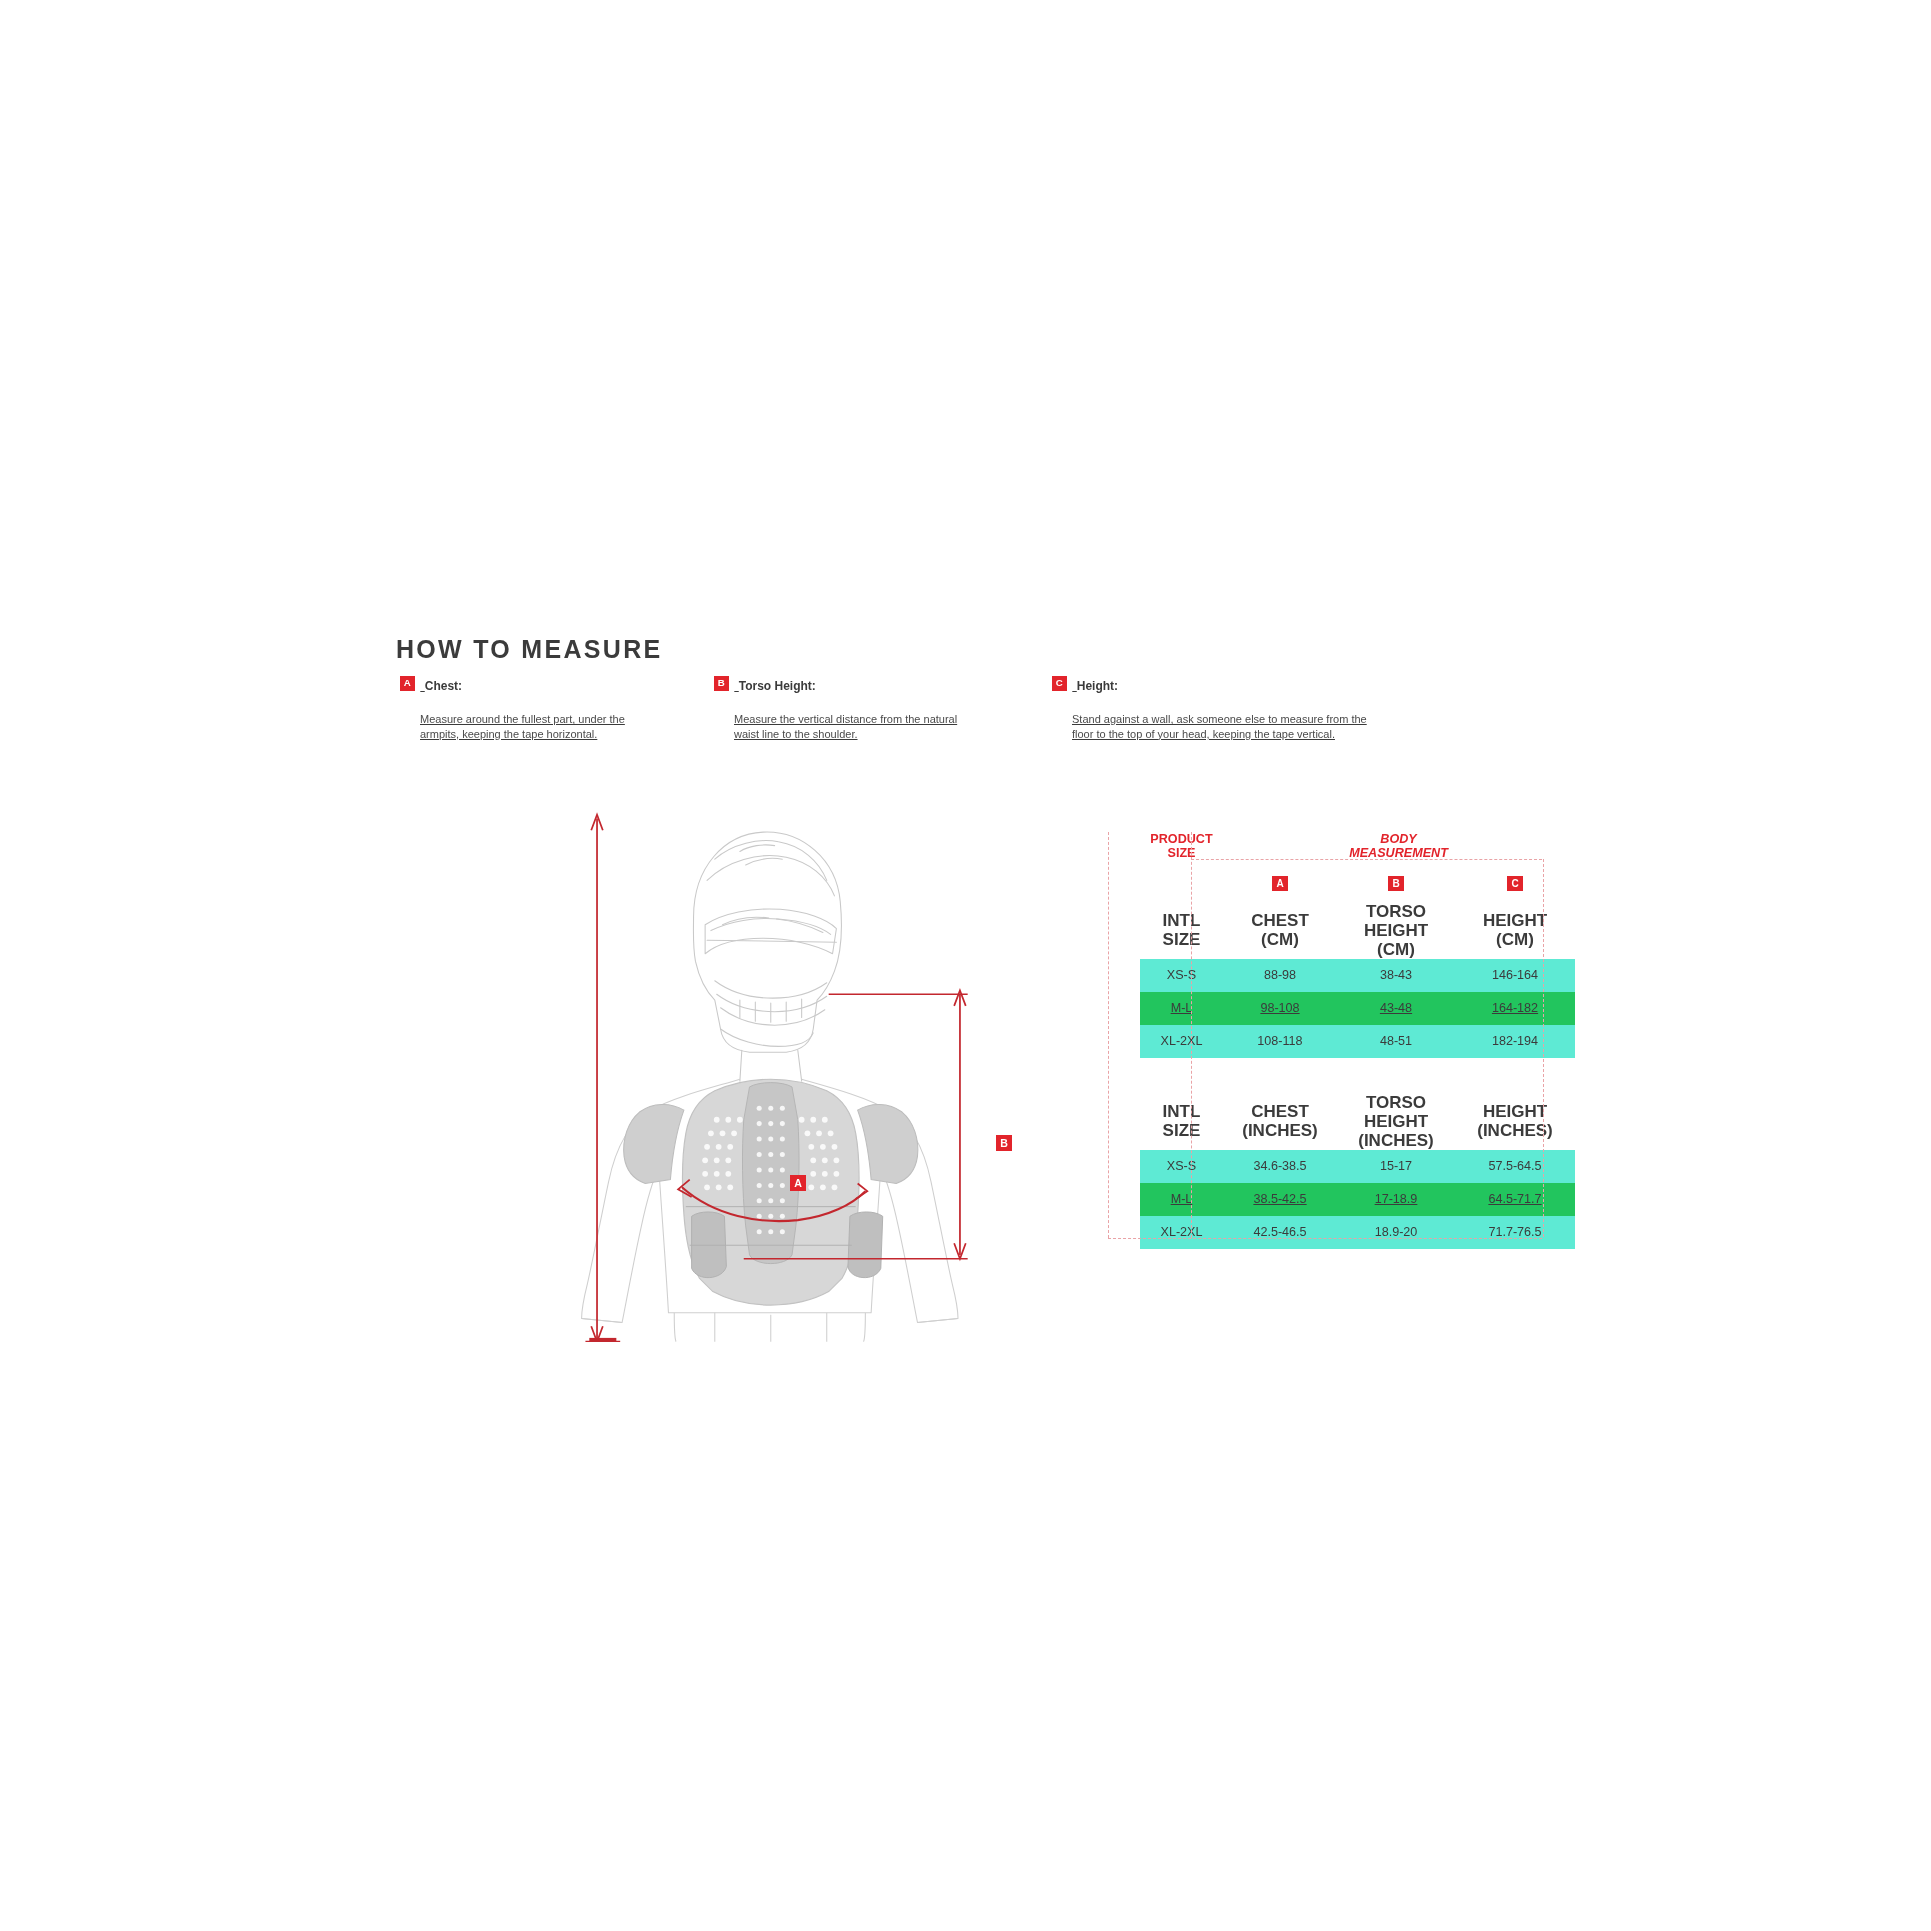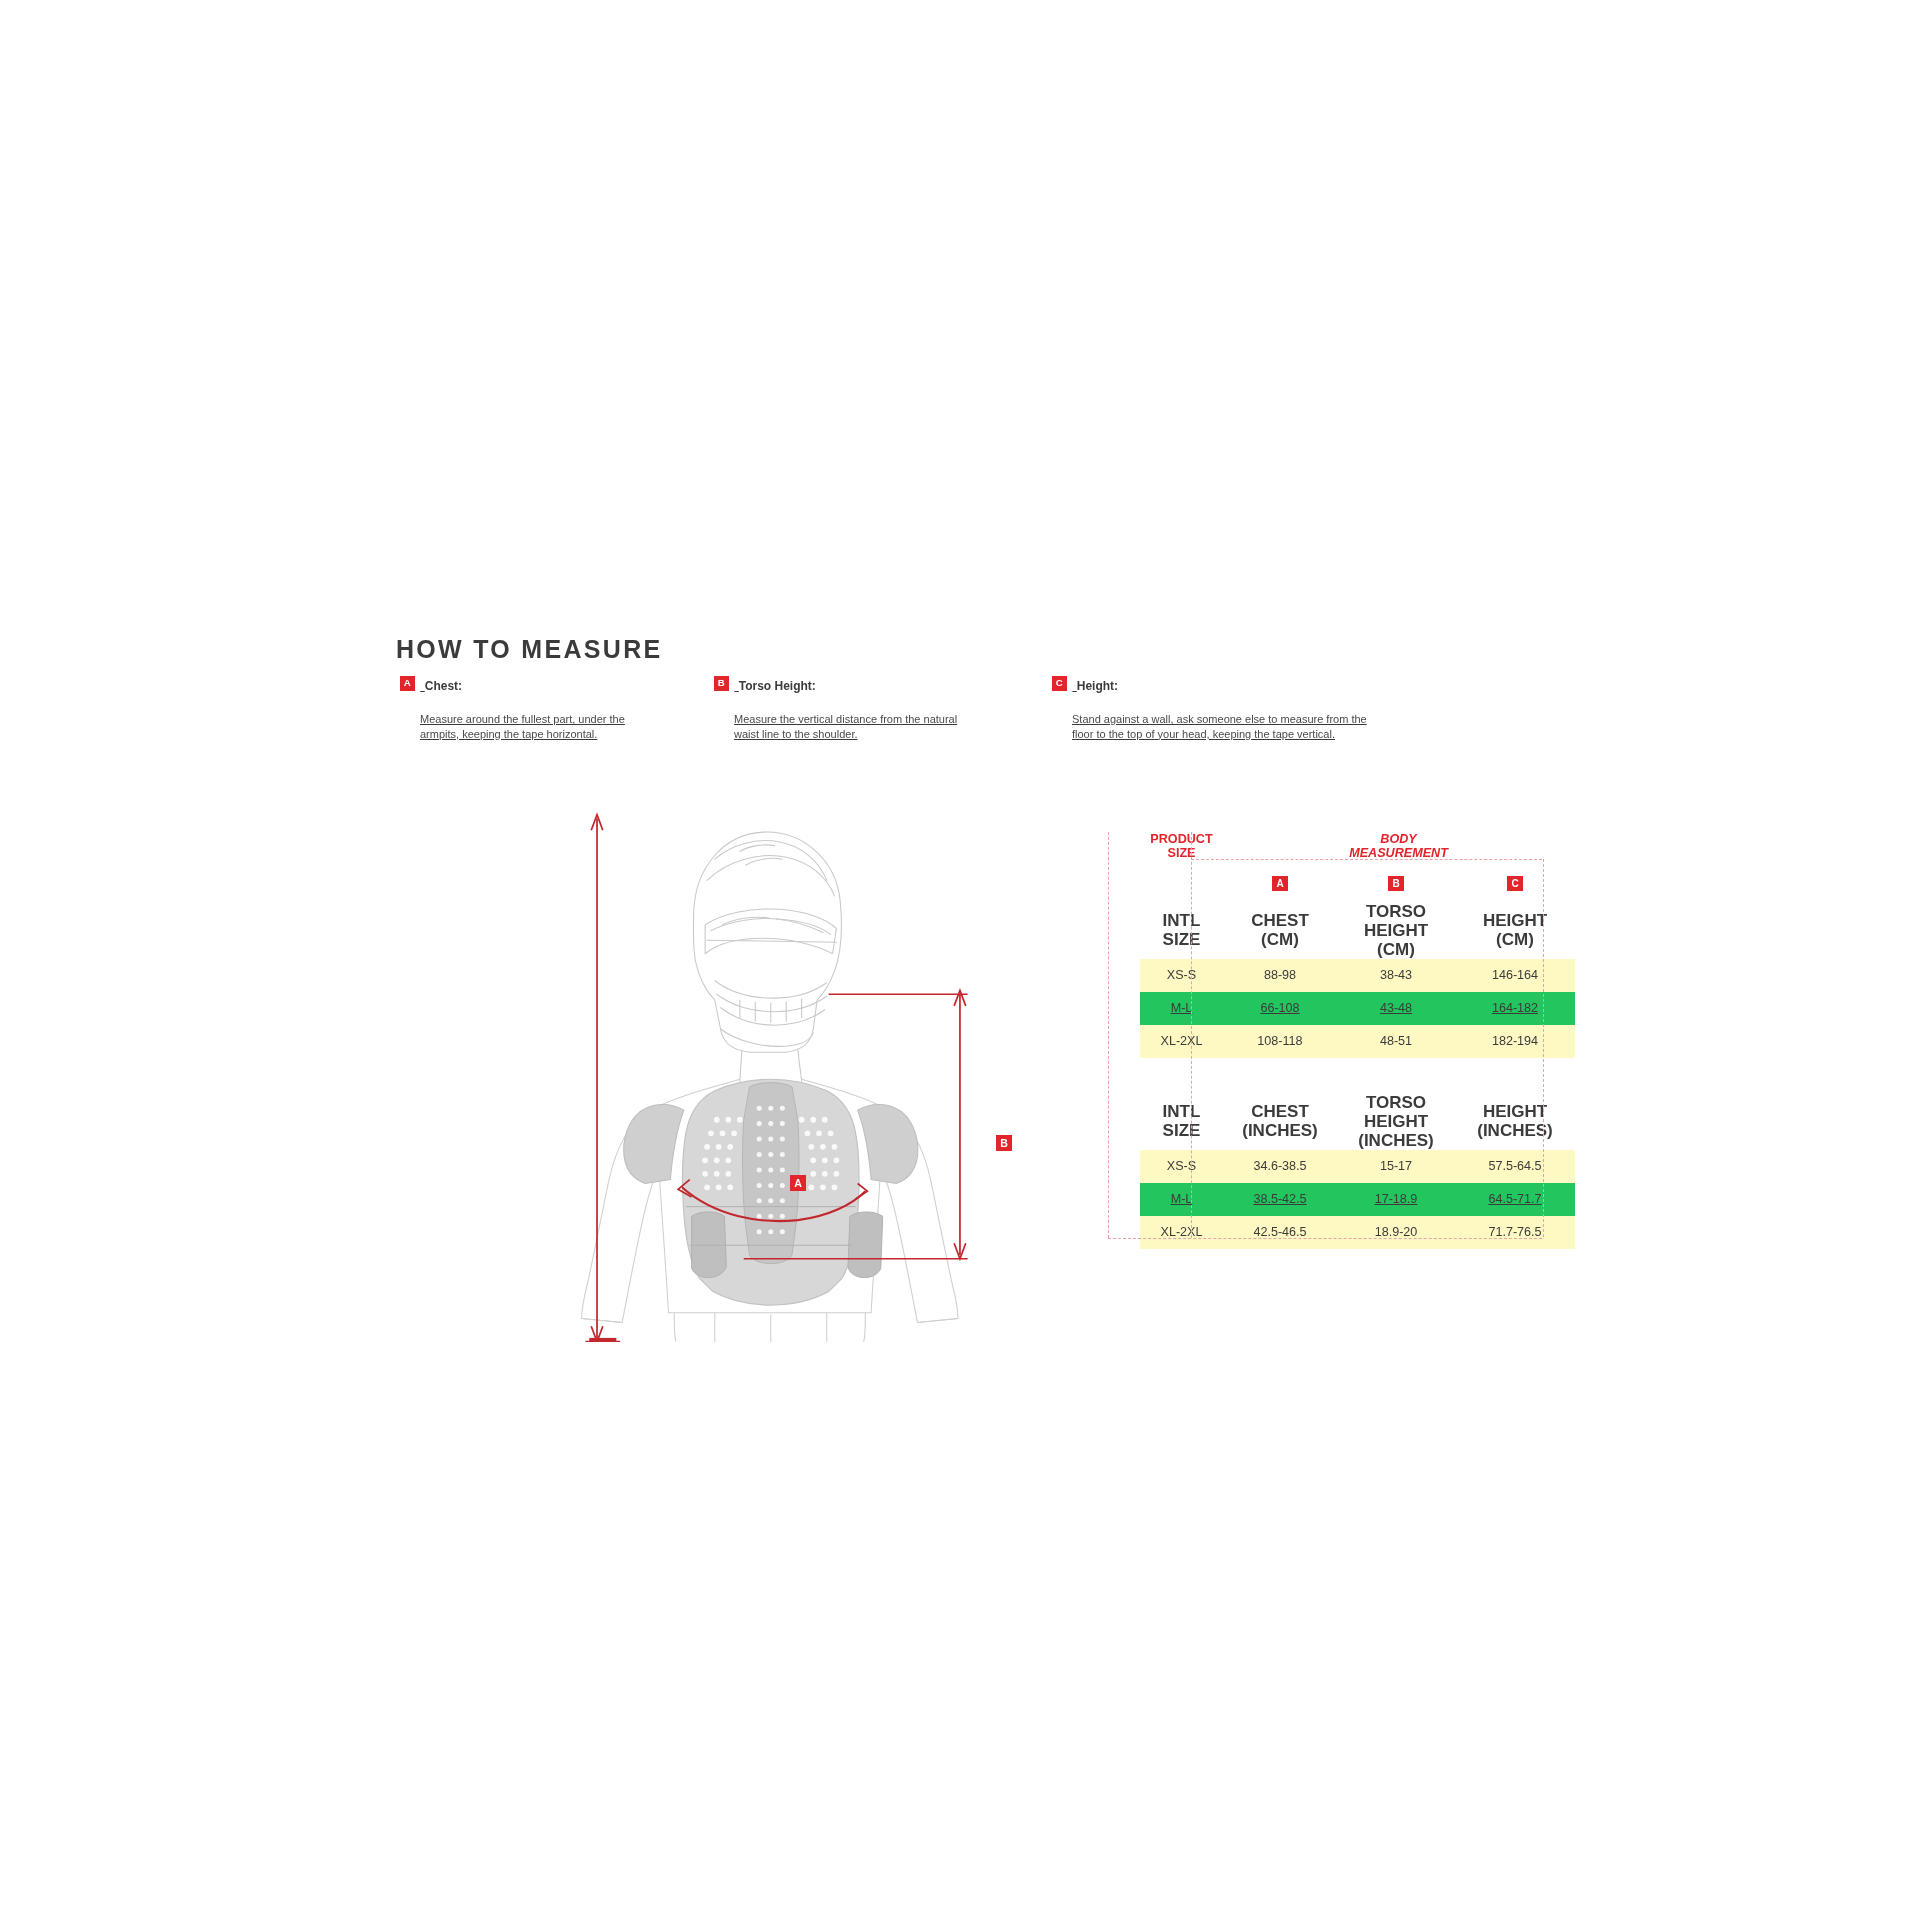--- a/index.html
+++ b/index.html
@@ -126,21 +126,21 @@
     vertical-align:middle;
   }
   table.sizes th {
     font-weight:bold;
     font-size:17px;
     line-height:1.12;
     height:48px;
     padding-top:1.9px;
   }
   table.sizes td { font-size:12.6px; }
-  tr.shade td { background:#fef9c3; }
+  tr.shade td { background:#5eead4; }
   tr.plain td { background:#22c55e;text-decoration:underline; }
   .ab-row td {
     height:21px;
     padding-bottom:0;
   }
   .ab-badge {
     display:inline-block;
     width:15.4px; height:15.4px;
     background:#e2242b;
     color:#fff;
@@ -418,21 +418,21 @@
         </tr>
 
         <tr class="shade">
           <td>XS-S</td>
           <td>88-98</td>
           <td>38-43</td>
           <td>146-164</td>
         </tr>
         <tr class="plain">
           <td>M-L</td>
-          <td>66-108</td>
+          <td>98-108</td>
           <td>43-48</td>
           <td>164-182</td>
         </tr>
         <tr class="shade">
           <td>XL-2XL</td>
           <td>108-118</td>
           <td>48-51</td>
           <td>182-194</td>
         </tr>
 

